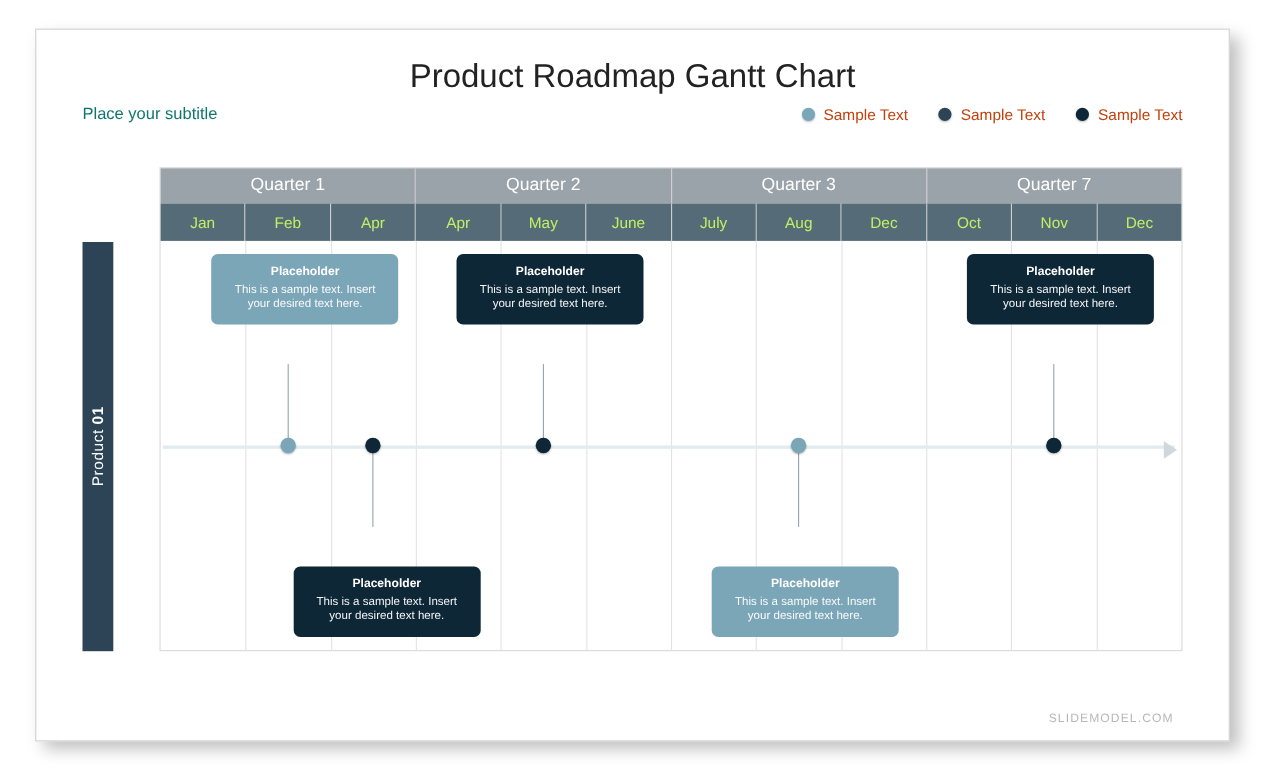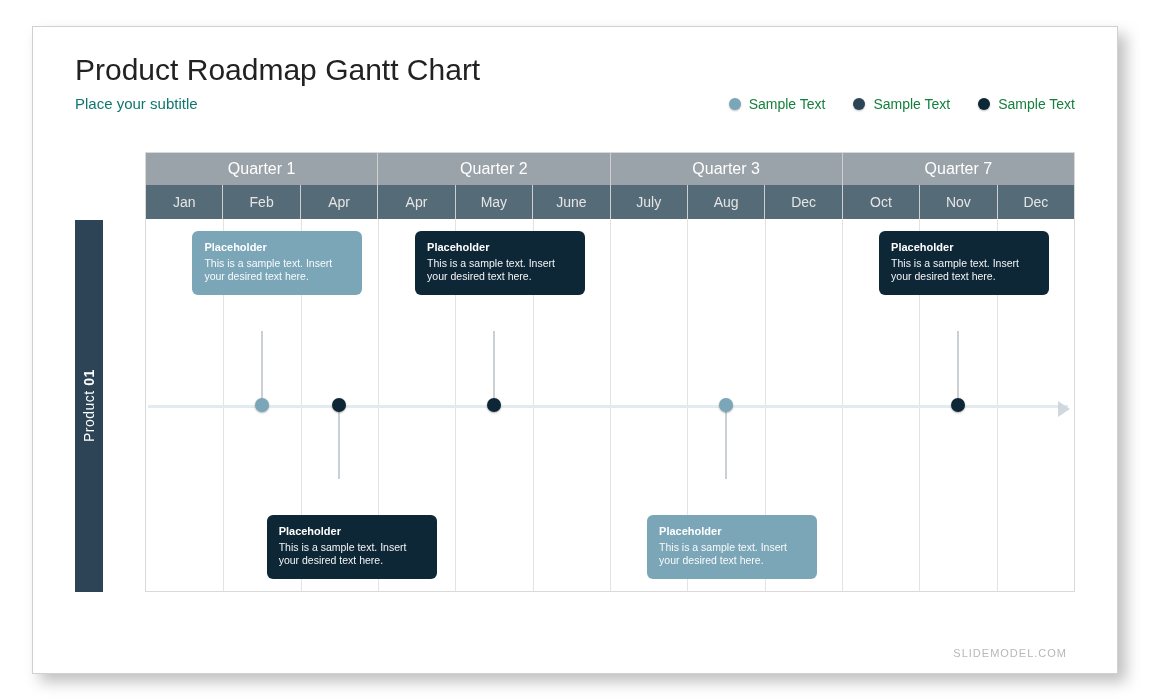--- a/index.html
+++ b/index.html
@@ -3,26 +3,27 @@
 <meta charset="utf-8">
 <style>
   * { box-sizing: border-box; margin: 0; padding: 0; }
   html, body { width: 1150px; height: 700px; font-family: "Segoe UI", Arial, sans-serif; background:#fff; }
   .slide-wrap { position:relative; width:1150px; height:700px; padding:26px 32px; }
   .slide {
     position:relative; width:100%; height:100%; background:#fff;
     border:1px solid #d0d0d0;
     box-shadow: 8px 8px 14px rgba(0,0,0,0.25);
     padding:26px 42px 20px 42px;
+    text-align:center;
   }
   .title { font-size:30px; font-weight:500; color:#222; }
   .subrow { display:flex; justify-content:space-between; align-items:center; margin-top:8px; }
   .subtitle { font-size:15px; color:#0f766e; }
   .legend { display:flex; gap:28px; align-items:center; }
-  .legend-item { display:flex; align-items:center; gap:8px; font-size:14px; color:#15803d; }
+  .legend-item { display:flex; align-items:center; gap:8px; font-size:14px; color:#c2410c; }
   .dot { width:12px; height:12px; border-radius:50%; display:inline-block; box-shadow:0 1px 2px rgba(0,0,0,0.25); }
   .c-light { background:#7ba6b8; }
   .c-mid   { background:#2c4456; }
   .c-dark  { background:#0e2737; }
 
   
   .chart-area { position:relative; margin-top:40px; height:440px; }
   .row-label {
     position:absolute; left:0; top:68px; bottom:0; width:28px;
     background:#2c4456; color:#fff; font-size:14px;
@@ -34,21 +35,21 @@
   .grid {
     position:absolute; left:38px; right:0; top:0; bottom:0;
     border:1px solid #d9d9d9;
     margin-left:32px;
   }
   .qrow { display:flex; height:32px; }
   .qcell { flex:1; background:#9aa3aa; color:#fff; border-right:1px solid #cfcfcf;
            display:flex; align-items:center; justify-content:center; font-size:16px; }
   .qcell:last-child { border-right:none; }
   .mrow { display:flex; height:34px; }
-  .mcell { flex:1; background:#566b78; color:#e5e5e5; border-right:1px solid #cfcfcf;
+  .mcell { flex:1; background:#566b78; color:#bef264; border-right:1px solid #cfcfcf;
            display:flex; align-items:center; justify-content:center; font-size:14px; }
   .mcell:last-child { border-right:none; }
   .body { position:relative; height:calc(100% - 66px); }
   .vline { position:absolute; top:0; bottom:0; width:0; border-left:1px solid #e3e3e3; }
 
   
   .axis {
     position:absolute; left:2px; right:6px; top:50%; height:0;
     border-top:3px solid #e2ebef;
   }

